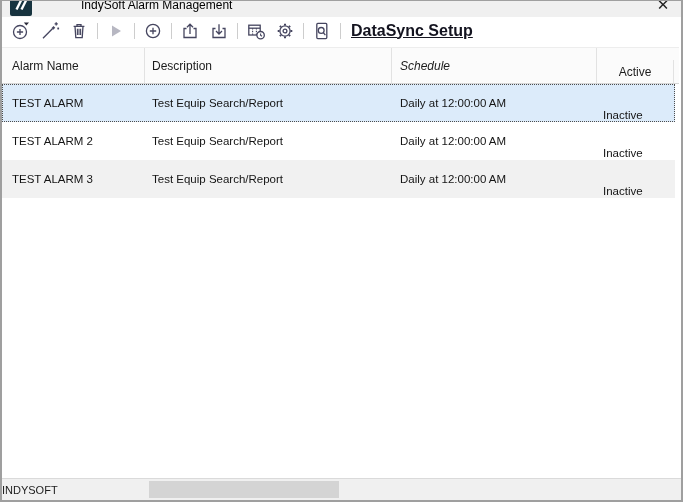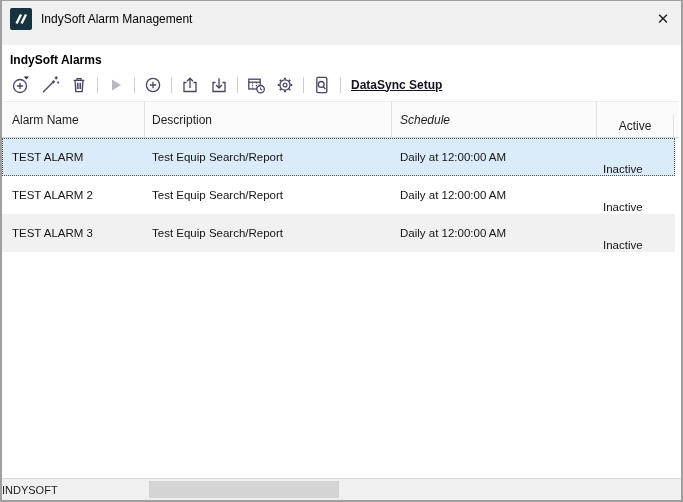--- a/index.html
+++ b/index.html
@@ -9,22 +9,22 @@
   .window {
     position:relative; width:683px; height:502px;
     background:#fff;
     border:1px solid #9f9f9f;
     border-right-width:2px; border-bottom-width:2px; border-left-width:2px;
     overflow:hidden;
   }
 
   
   .titlebar {
-    height:44px; background:#f0f0f0;
-    display:flex; align-items:center; padding:0 0 9px 8px;
+    height:16px; background:#f0f0f0;
+    display:flex; align-items:center; padding:0 0 9px 8px;gap:40px;
   }
   .logo {
     width:22px; height:22px; background:#17333f; border-radius:2px;
     display:flex; align-items:center; justify-content:center; flex:0 0 auto;
   }
   .title-text { margin-left:9px; font-size:12px; color:#000; }
   .close-btn {
     margin-left:auto; width:36px; height:28px; border:none; background:transparent;
     font-size:15px; color:#222; cursor:pointer; line-height:28px; text-align:center;
     font-family:"Liberation Sans", sans-serif;
@@ -38,21 +38,21 @@
   .tb-btn {
     width:22px; height:21px; border:none; background:transparent; cursor:pointer;
     display:flex; align-items:center; justify-content:center; padding:0;
   }
   .tb-btn svg { width:20px; height:20px; stroke:#45455f; fill:none; stroke-width:1.3; }
   .tb-btn.disabled svg { stroke:#b7b7c2; }
   .tb-sep { width:1px; height:16px; background:#cdcdcd; flex:0 0 auto; }
   .datasync-link {
     background:none; border:none; cursor:pointer; margin-left:3px;
     font-family:"Liberation Sans", sans-serif;
-    font-size:12px; font-weight:600; color:#13131f; text-decoration:underline;
+    font-size:16px; font-weight:600; color:#13131f; text-decoration:underline;
   }
 
   
   .grid { width:677px; }
   .grid-header { display:flex; height:37px; background:#fbfbfb; border-top:1px solid #ededed; border-bottom:1px solid #d6d6d6; }
   .gh-cell {
     font-size:12px; color:#1c1c1c; display:flex; align-items:center;
     border-right:1px solid #e2e2e2; padding-left:10px;
   }
   .gh-cell.c0 { width:143px; }
@@ -91,21 +91,20 @@
     <span class="logo">
       <svg viewBox="0 0 22 22" width="22" height="22">
         <line x1="6.5" y1="15.5" x2="11" y2="6.5" stroke="#ffffff" stroke-width="2.4"></line>
         <line x1="11.5" y1="15.5" x2="16" y2="6.5" stroke="#ffffff" stroke-width="2.4"></line>
       </svg>
     </span>
     <span class="title-text">IndySoft Alarm Management</span>
     <button class="close-btn">✕</button>
   </div>
 
-  <div class="page-heading">IndySoft Alarms</div>
 
   <div class="toolbar">
 
     <button class="tb-btn">
       <svg viewBox="0 0 20 20">
         <circle cx="9" cy="11" r="6.5"></circle>
         <path d="M9 7.9 V14.1 M5.9 11 H12.1"></path>
         <path d="M12.8 1.6 H18 L15.4 4.6 Z" fill="#2a2a3a" stroke="none"></path>
       </svg>
     </button>

